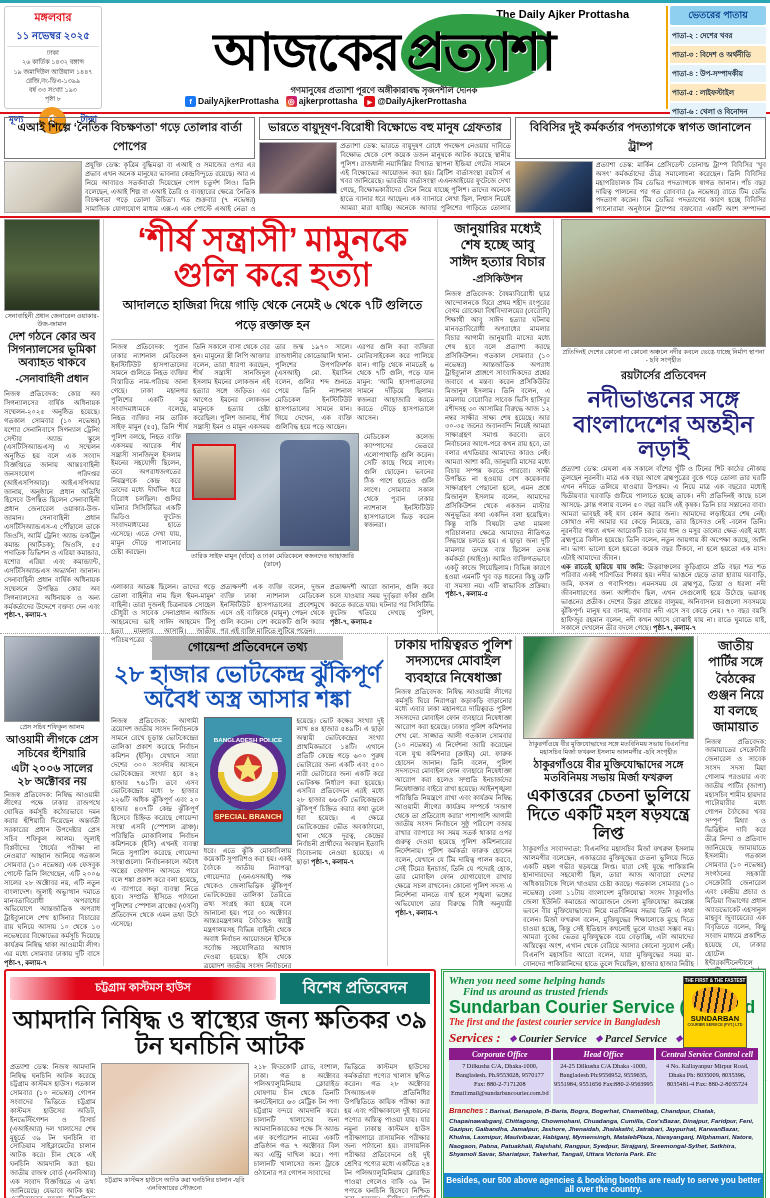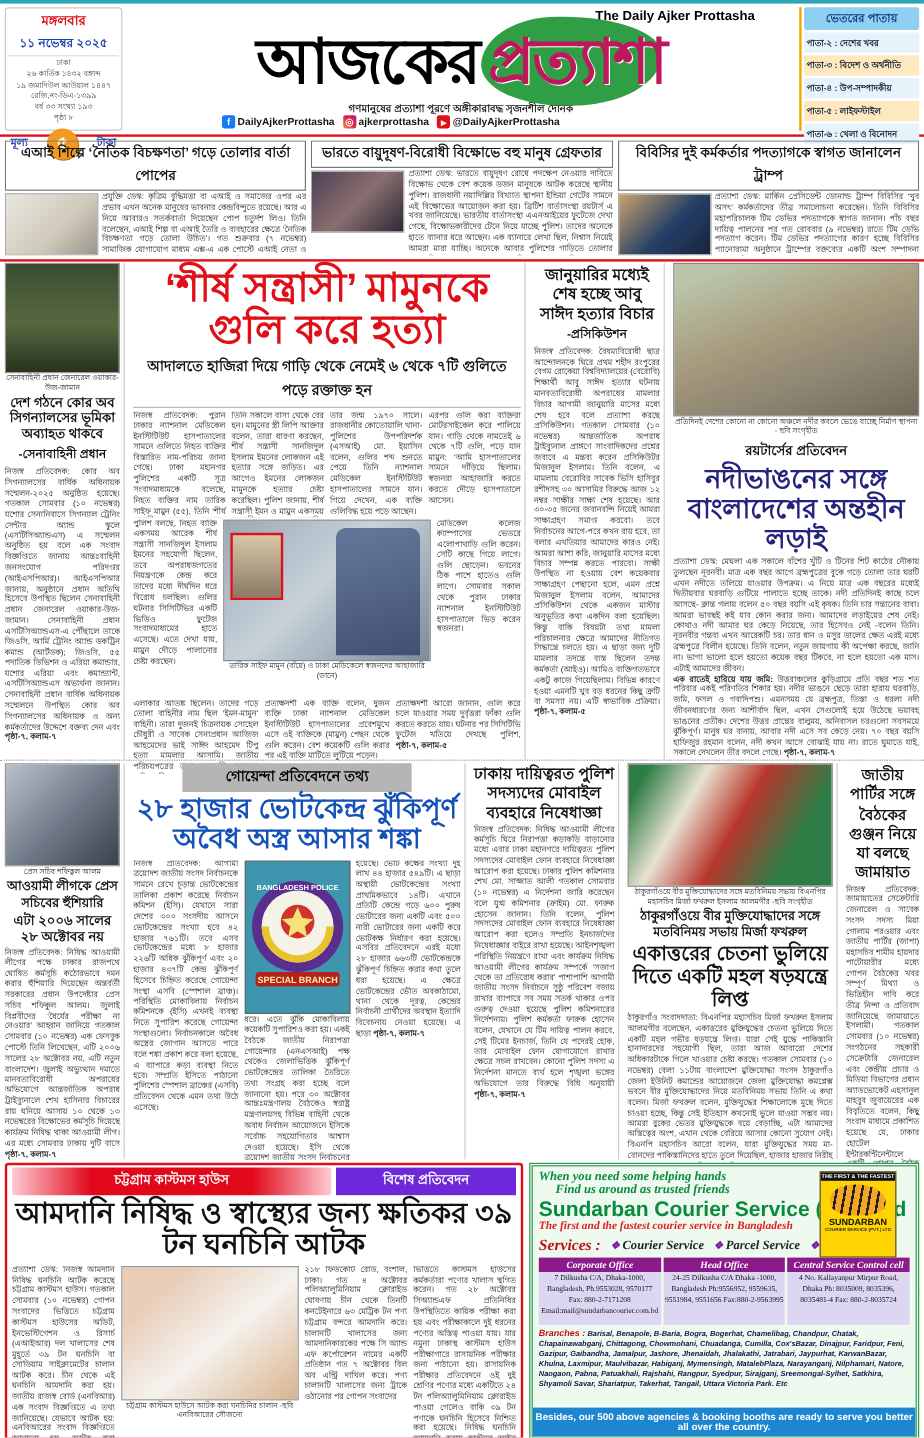--- a/index.html
+++ b/index.html
@@ -18,21 +18,21 @@
   .pricerow .plbl { color:#1a3fb0; font-weight:bold; font-size:9px; }
   .pcoin { width:26px; height:26px; border-radius:50%; background:#f29a1f; color:#fff; font-weight:bold;
            font-size:15px; display:flex; align-items:center; justify-content:center; box-shadow:1px 1px 0 #c97c0c;}
   .logoarea { flex:1; position:relative; text-align:center; }
   .engname { position:absolute; right:18px; top:2px; font-weight:bold; font-size:11px; color:#000; }
   .logoline { display:flex; justify-content:center; align-items:flex-end; margin-top:10px; height:62px;}
   .logoblack { font-size:52px; font-weight:bold; color:#000; letter-spacing:-2px; line-height:1;}
   .logoredwrap { position:relative; margin-left:8px; }
   .mapblob { position:absolute; left:-6px; top:-12px; width:150px; height:74px; background:#2f9e44;
              border-radius:46% 60% 55% 50% / 60% 45% 62% 50%; }
-  .logored { position:relative; font-size:52px; font-weight:bold; color:#be185d; letter-spacing:-2px; line-height:1;
+  .logored { position:relative; font-size:52px; font-weight:bold; color:#000000; letter-spacing:-2px; line-height:1;
              text-shadow:1px 1px 0 #fff; }
   .tagline { font-size:8.5px; font-weight:bold; color:#1b1b1b; margin-top:6px; }
   .social { position:absolute; left:64px; bottom:2px; display:flex; gap:7px; align-items:center; font-size:8.5px; font-weight:bold;}
   .sic { width:11px; height:11px; border-radius:2px; display:inline-flex; align-items:center; justify-content:center;
          color:#fff; font-size:8px; font-weight:bold; margin-right:2px;}
   .fb { background:#1877f2; } .ig { background:linear-gradient(45deg,#f09433,#dc2743,#bc1888); }
   .yt { background:#e01019; font-size:6px; }
   .idx { width:100px; flex-shrink:0; border-left:2px solid #f0a500; padding-left:2px;}
   .idx .ih { background:#8fd0f0; color:#0a3f8f; font-weight:bold; font-size:9.5px; text-align:center; padding:2px 0; border-radius:2px;}
   .idx .row { font-size:7.2px; font-weight:bold; color:#123; padding:2.5px 2px; margin-top:2px; border-radius:1px;}
@@ -95,21 +95,21 @@
   .h-fak { font-weight:bold; font-size:16.5px; line-height:1.15; text-align:center; margin:1px 0 2px;}
   .colJam { flex:1; padding-left:3px;}
   .h-jam { font-weight:bold; font-size:12.5px; line-height:1.3; text-align:center; margin:2px 0 2px;}
 
   
   .bandC { display:flex; height:238px; padding:3px 4px 4px; gap:5px; }
   .customs { width:432px; flex-shrink:0; border:2px solid #e01019; border-radius:3px; padding:2px 4px; }
   .ckrow { display:flex; gap:4px; align-items:center; }
   .ckred { flex:1; background:linear-gradient(90deg,#ffc9d2,#e0081a 25%,#e0081a 75%,#ffc9d2); color:#fff;
            font-weight:bold; font-size:11px; text-align:center; padding:2px 0; border-radius:2px;}
-  .ckblack { width:150px; background:#6d28d9; color:#fff; font-weight:bold; font-size:11px; text-align:center; padding:2px 0;}
+  .ckblack { width:150px; background:#0f766e; color:#fff; font-weight:bold; font-size:16px; text-align:center; padding:2px 0;}
   .h-cust { font-weight:bold; font-size:24px; line-height:1.1; text-align:center; margin:3px 0;}
   .custcols { display:flex; gap:5px; height:158px; overflow:hidden;}
   .custcols .t { flex:1; }
   .custfig { width:148px; flex-shrink:0;}
   .custph { height:112px; background:linear-gradient(140deg,#e8cdb8 20%,#f5f2ee 55%,#d9b48f); border:1px solid #999;}
   .ad { flex:1; border:3px double #2e9e4f; background:#eefaf0; padding:3px 5px; position:relative; overflow:hidden;}
   .ad .l1 { font-family:"Liberation Serif", serif; font-style:italic; font-weight:bold; color:#0a8a3c; font-size:10.5px; }
   .ad .name { color:#0a8a3c; font-weight:bold; font-size:17.5px; line-height:1.05; margin:1px 0;}
   .ad .sub { color:#e02020; font-style:italic; font-weight:bold; font-size:9.5px; font-family:"Liberation Serif", serif;}
   .tiger { position:absolute; right:16px; top:4px; width:64px; height:72px; background:#ffd400; border:1px solid #555; text-align:center;}

